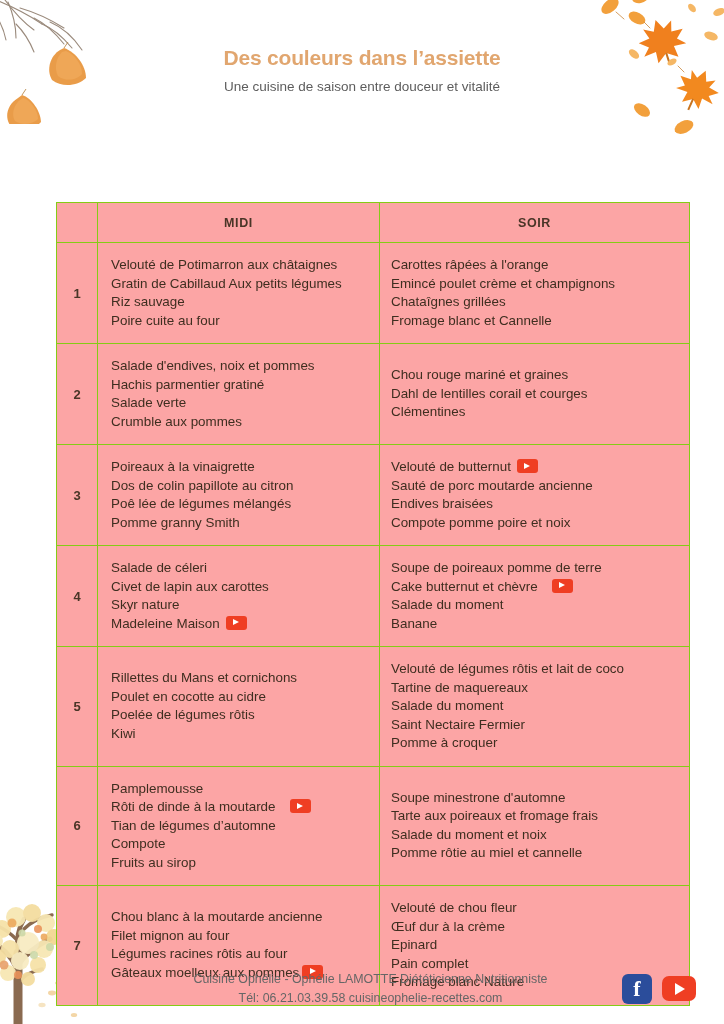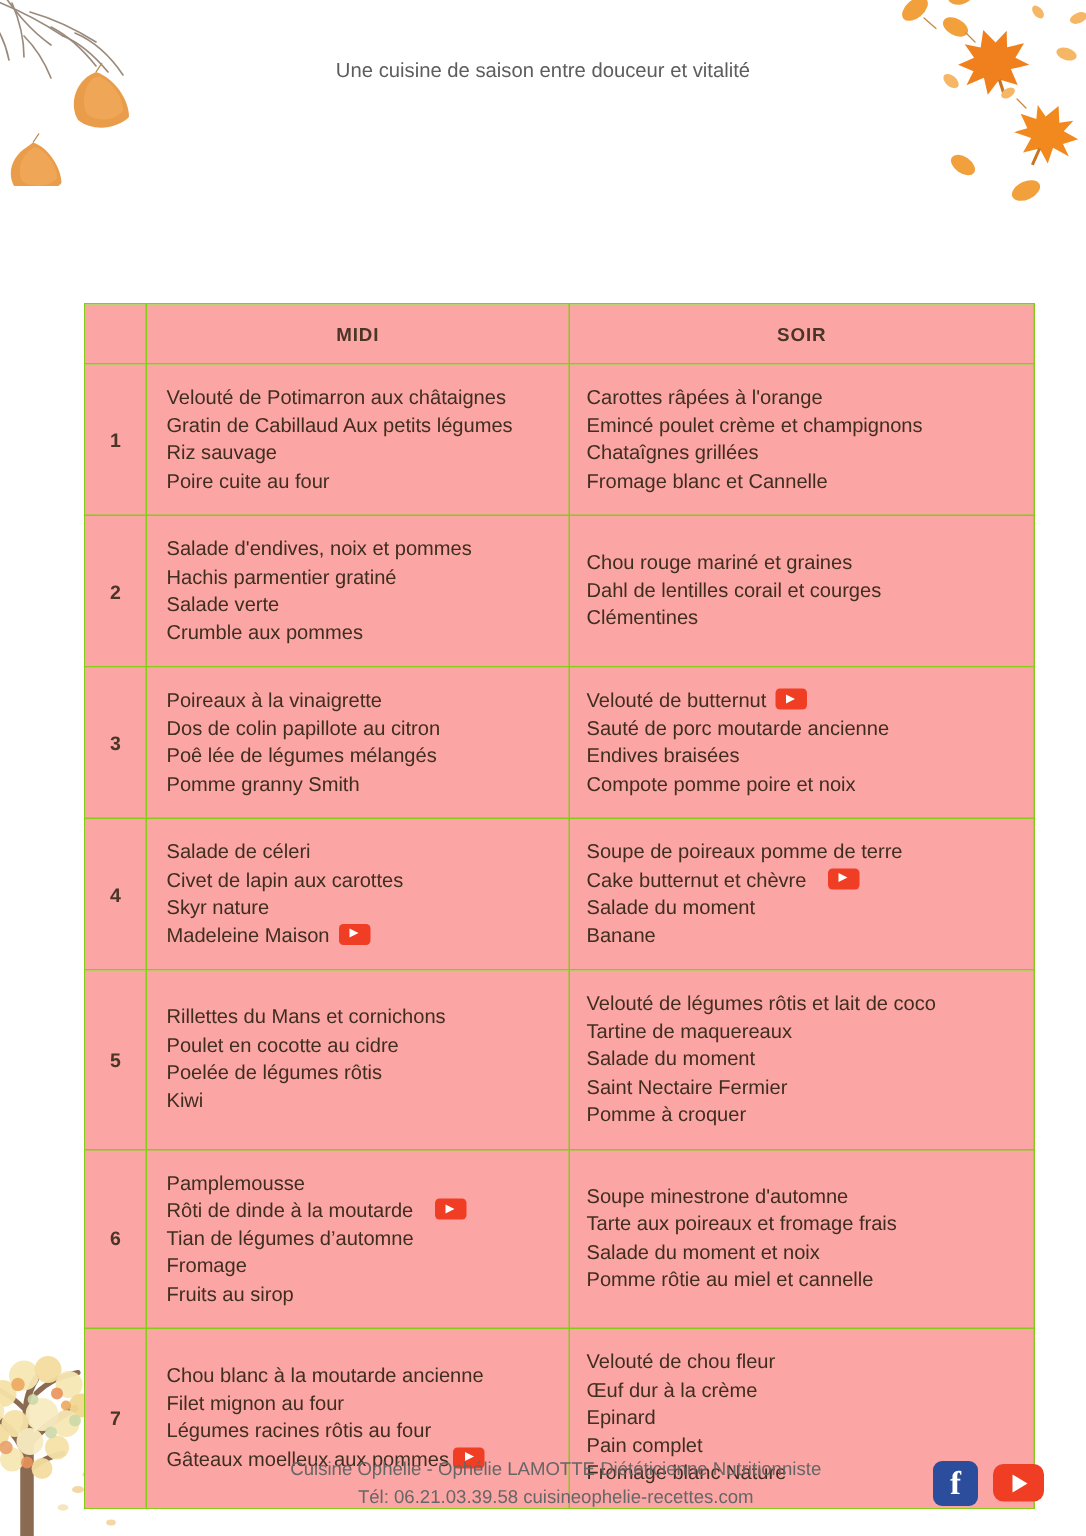--- a/index.html
+++ b/index.html
@@ -272,20 +272,21 @@
   <g opacity="0.75">
     <ellipse cx="58" cy="160" rx="4" ry="2.4" fill="#f0c98a"></ellipse>
     <ellipse cx="70" cy="170" rx="3.4" ry="2" fill="#e9b777"></ellipse>
     <ellipse cx="48" cy="172" rx="3.6" ry="2.2" fill="#f3dcae"></ellipse>
     <ellipse cx="64" cy="150" rx="3" ry="1.8" fill="#eecf9b"></ellipse>
     <ellipse cx="80" cy="182" rx="3.2" ry="2" fill="#f0c98a"></ellipse>
   </g>
 </svg>
 
 <div class="header">
+  <div class="menu-subtitle">Des couleurs dans l’assiette</div>
   <div class="menu-tagline">Une cuisine de saison entre douceur et vitalité</div>
 </div>
 
 <div class="menu-table-wrap">
   <table class="menu-table">
     <colgroup>
       <col class="c-num">
         <col class="c-midi">
         <col class="c-soir">
     </colgroup>
@@ -371,21 +372,21 @@
             <div class="dish"><span>Saint Nectaire Fermier</span></div>
             <div class="dish"><span>Pomme à croquer</span></div>
           </td>
         </tr>
         <tr>
           <td class="num">6</td>
           <td class="meal midi">
             <div class="dish"><span>Pamplemousse</span></div>
             <div class="dish bold"><span>Rôti de dinde à la moutarde</span><span class="yt-badge gap-lg"></span></div>
             <div class="dish"><span>Tian de légumes d’automne</span></div>
-            <div class="dish"><span>Fromage</span></div>
+            <div class="dish"><span>Compote</span></div>
             <div class="dish"><span>Fruits au sirop</span></div>
           </td>
           <td class="meal soir">
             <div class="dish"><span>Soupe minestrone d'automne</span></div>
             <div class="dish"><span>Tarte aux poireaux et fromage frais</span></div>
             <div class="dish"><span>Salade du moment et noix</span></div>
             <div class="dish"><span>Pomme rôtie au miel et cannelle</span></div>
           </td>
         </tr>
         <tr>

